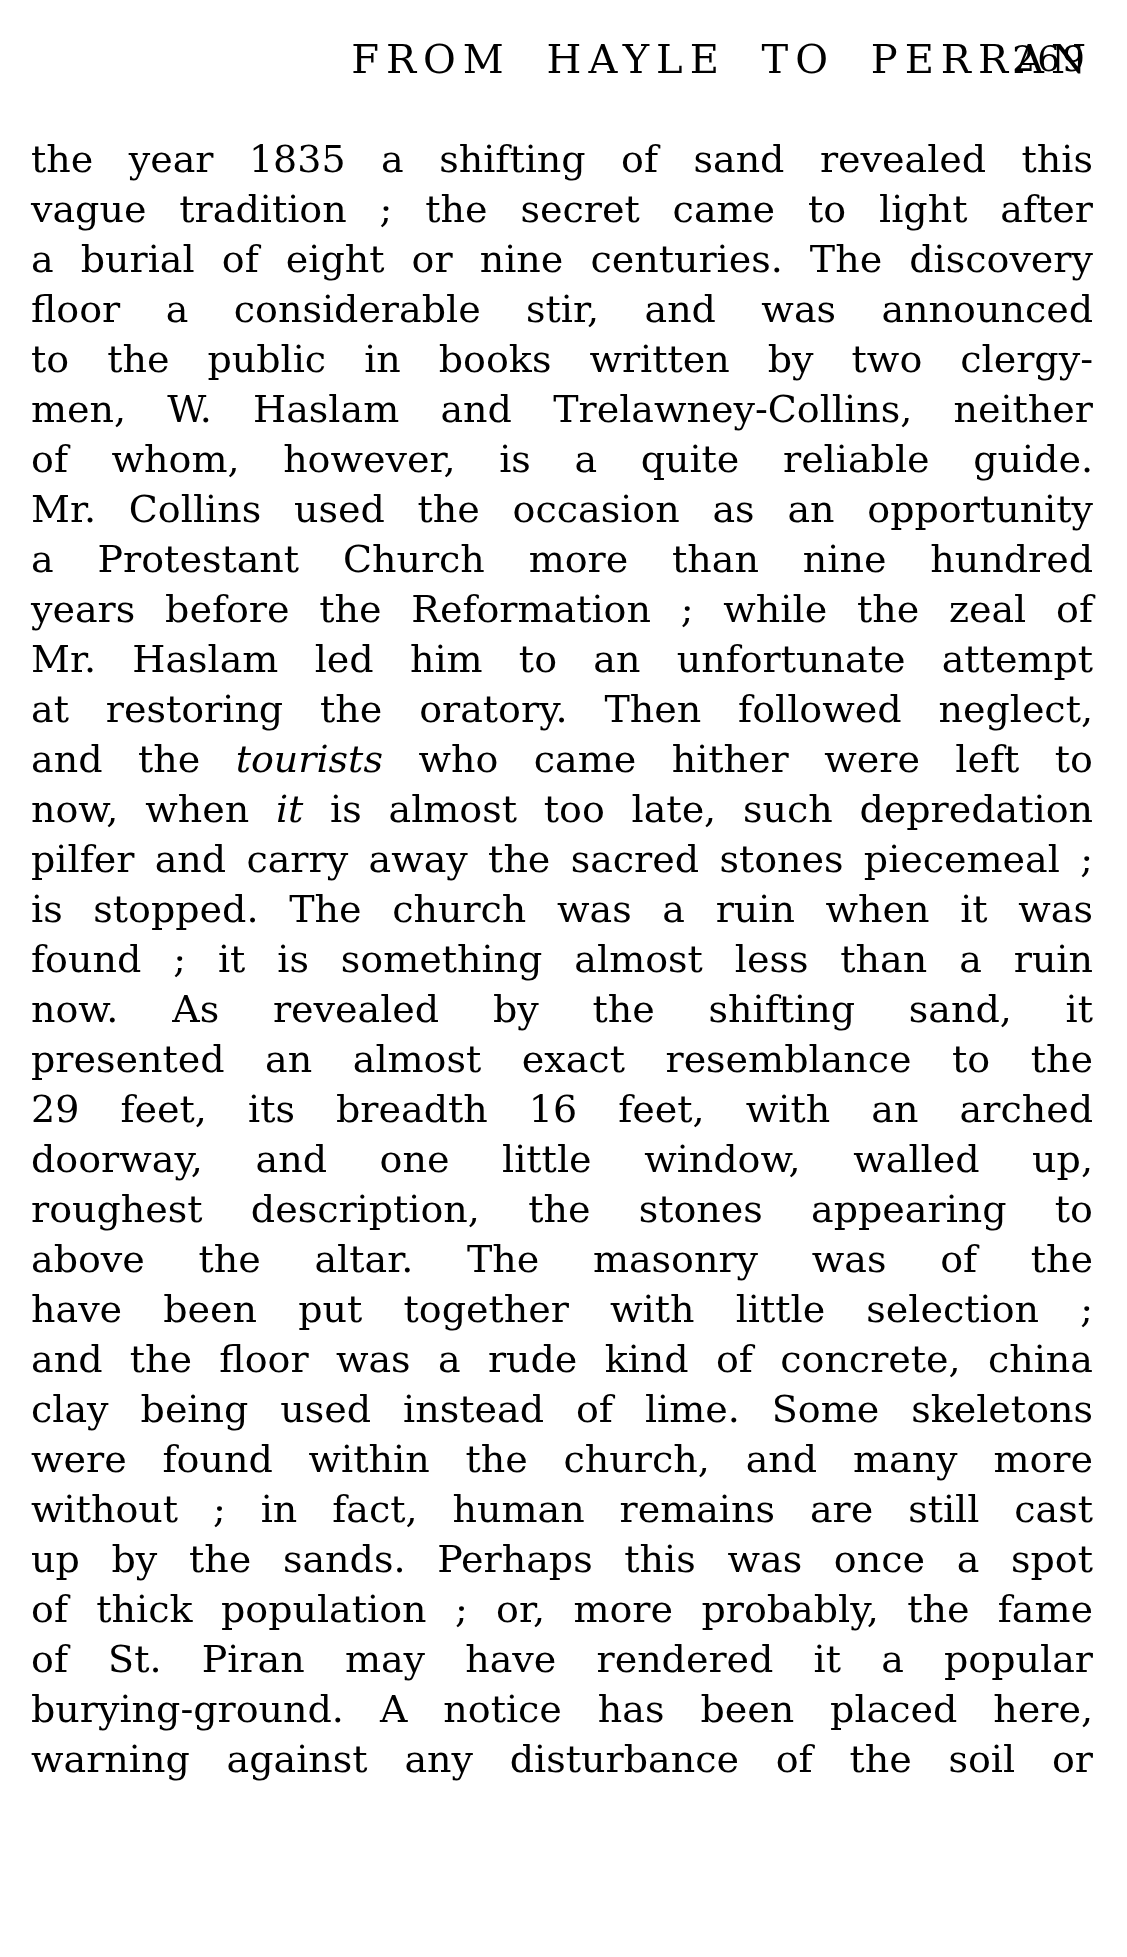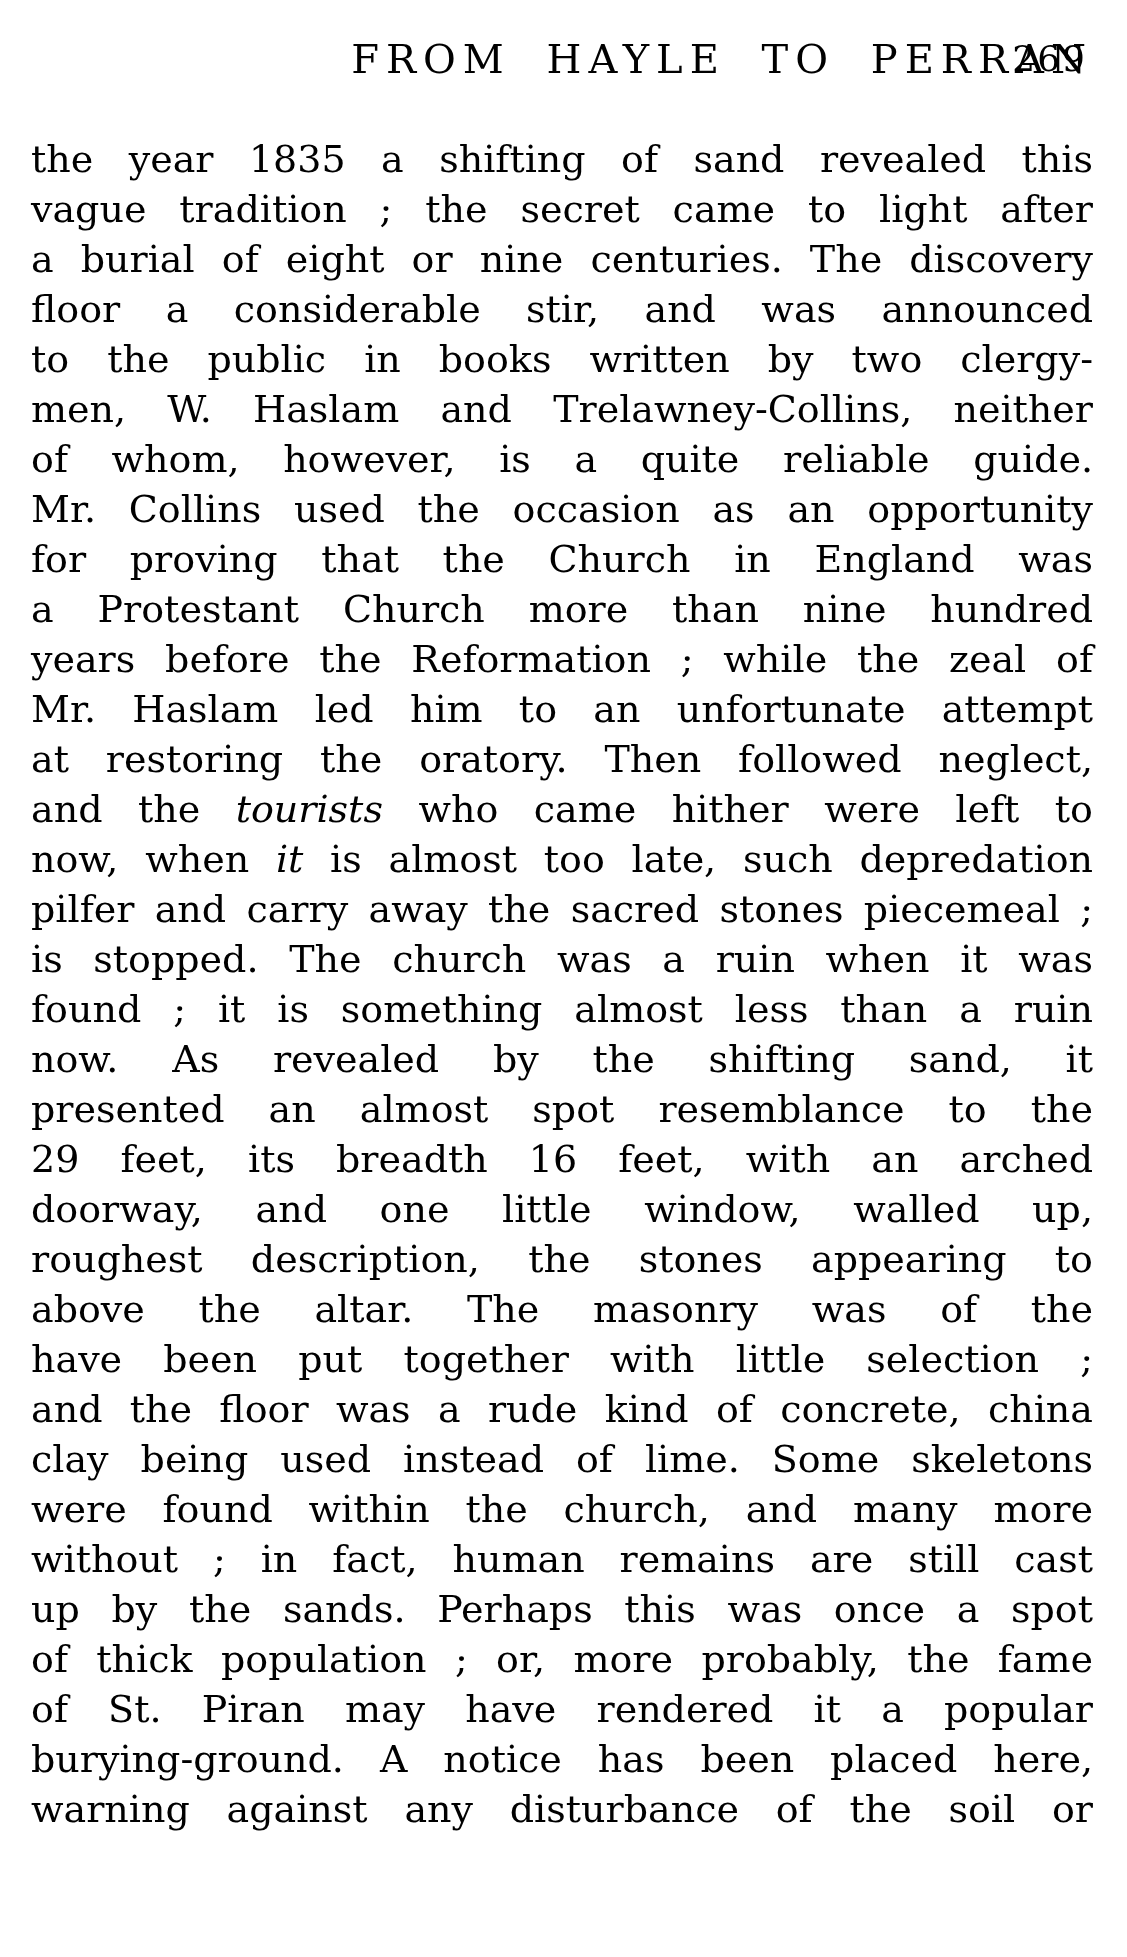--- a/index.html
+++ b/index.html
@@ -65,32 +65,31 @@
   <div class="page-number">269</div>
   <div class="body-text">
       <div class="line">the year 1835 a shifting of sand revealed this</div>
       <div class="line">vague tradition ; the secret came to light after</div>
       <div class="line">a burial of eight or nine centuries. The discovery</div>
       <div class="line">floor a considerable stir, and was announced</div>
       <div class="line">to the public in books written by two clergy-</div>
       <div class="line">men, W. Haslam and Trelawney-Collins, neither</div>
       <div class="line">of whom, however, is a quite reliable guide.</div>
       <div class="line">Mr. Collins used the occasion as an opportunity</div>
-      <div class="line">for proving that the Church in England was</div>
       <div class="line">a Protestant Church more than nine hundred</div>
       <div class="line">years before the Reformation ; while the zeal of</div>
       <div class="line">Mr. Haslam led him to an unfortunate attempt</div>
       <div class="line">at restoring the oratory. Then followed neglect,</div>
       <div class="line">and the <em>tourists</em> who came hither were left to</div>
       <div class="line">now, when <em>it</em> is almost too late, such depredation</div>
       <div class="line">pilfer and carry away the sacred stones piecemeal ;</div>
       <div class="line">is stopped. The church was a ruin when it was</div>
       <div class="line">found ; it is something almost less than a ruin</div>
       <div class="line">now. As revealed by the shifting sand, it</div>
-      <div class="line">presented an almost spot resemblance to the</div>
+      <div class="line">presented an almost exact resemblance to the</div>
       <div class="line">29 feet, its breadth 16 feet, with an arched</div>
       <div class="line">doorway, and one little window, walled up,</div>
       <div class="line">roughest description, the stones appearing to</div>
       <div class="line">above the altar. The masonry was of the</div>
       <div class="line">have been put together with little selection ;</div>
       <div class="line">and the floor was a rude kind of concrete, china</div>
       <div class="line">clay being used instead of lime. Some skeletons</div>
       <div class="line">were found within the church, and many more</div>
       <div class="line">without ; in fact, human remains are still cast</div>
       <div class="line">up by the sands. Perhaps this was once a spot</div>

